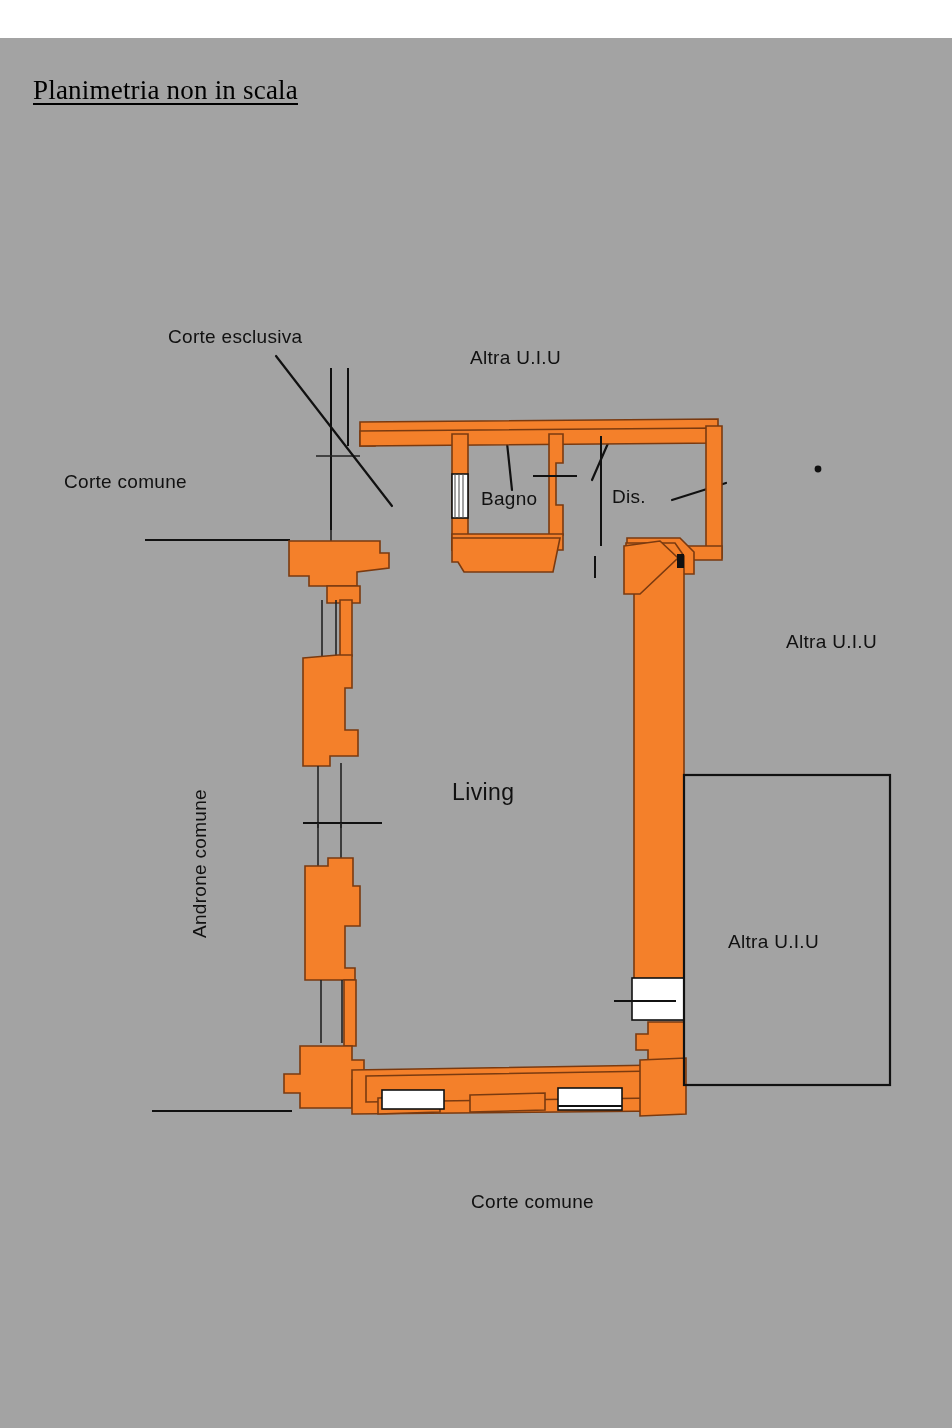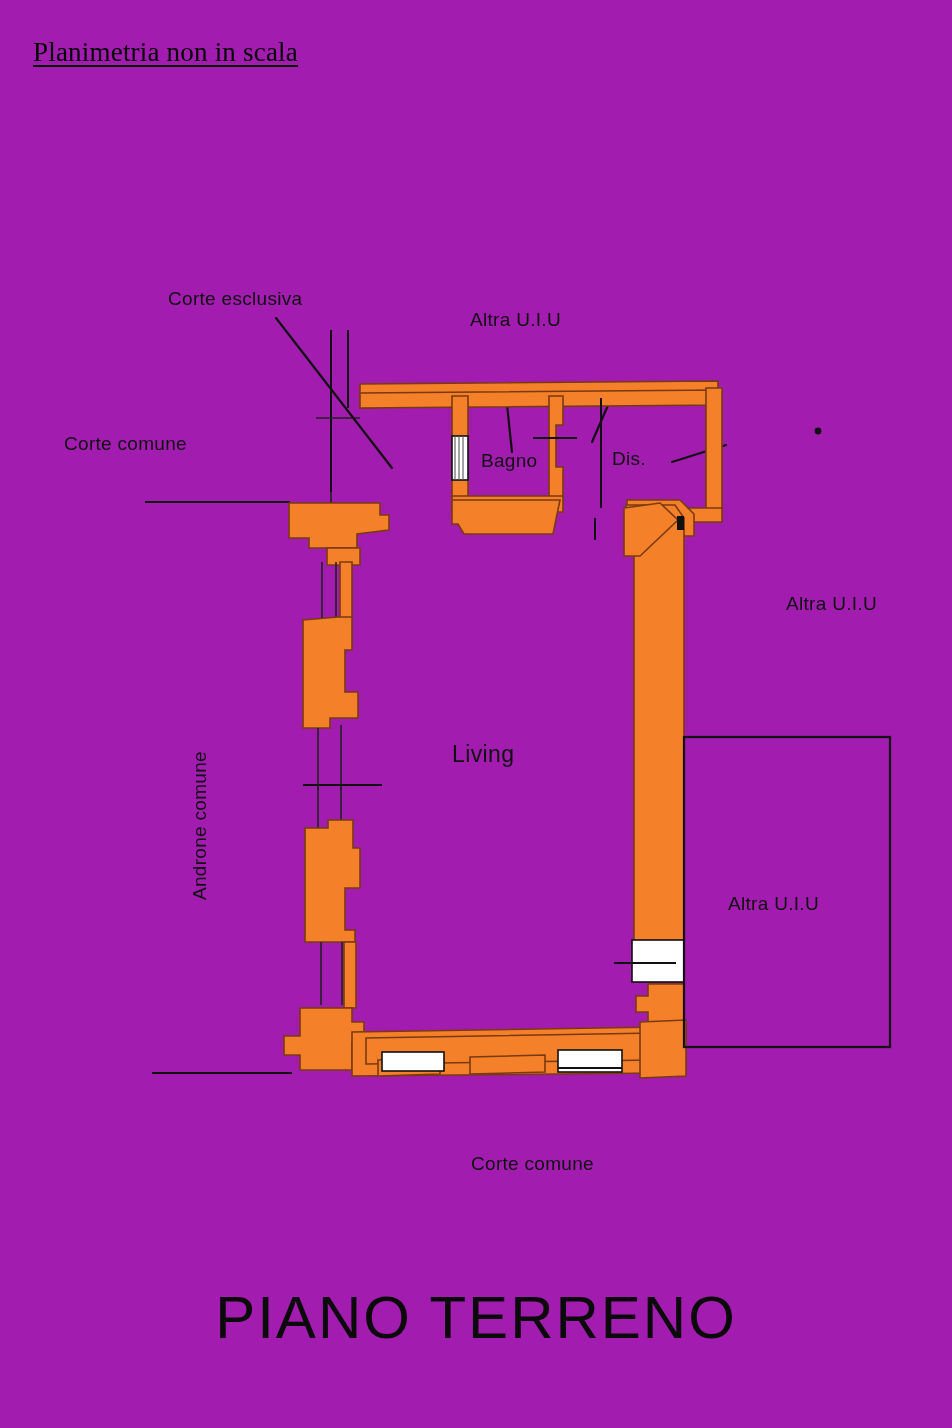--- a/index.html
+++ b/index.html
@@ -11,21 +11,22 @@
   body {
     width: 952px;
     height: 1428px;
     position: relative;
     font-family: "Liberation Sans", sans-serif;
     overflow: hidden;
   }
   .page {
     position: absolute;
     inset: 0;
-    background: #a21caf;
+    background: #a3a3a3;
+    margin-top: 38px;
   }
   
   #doc-title {
     position: absolute;
     left: 33px;
     top: 38px;
     font-family: "Liberation Serif", serif;
     font-size: 27px;
     line-height: 1.05;
     color: #000000;
@@ -366,15 +367,14 @@
 
     <text class="plan-label" x="786" y="610">Altra U.I.U</text>
 
     <text class="plan-label" x="728" y="910">Altra U.I.U</text>
 
     <text class="plan-label" x="471" y="1170">Corte comune</text>
 
     <text class="plan-label" x="0" y="0" transform="translate(206,900) rotate(-90)">Androne comune</text>
   </svg>
 
-  <div id="floor-title">PIANO TERRENO</div>
 
 </div>
 
 </body></html>

